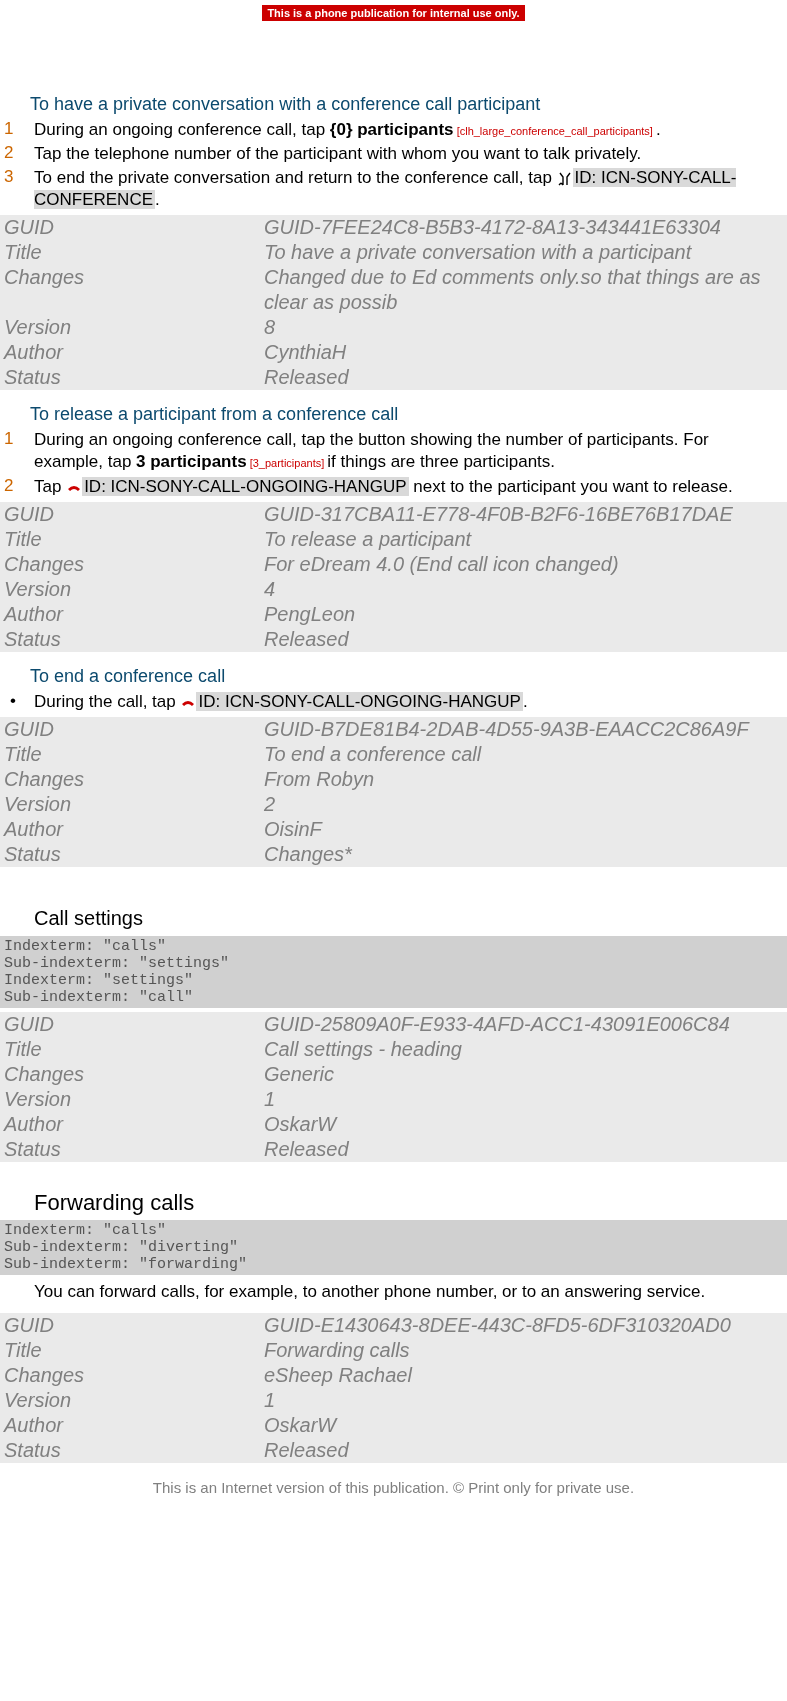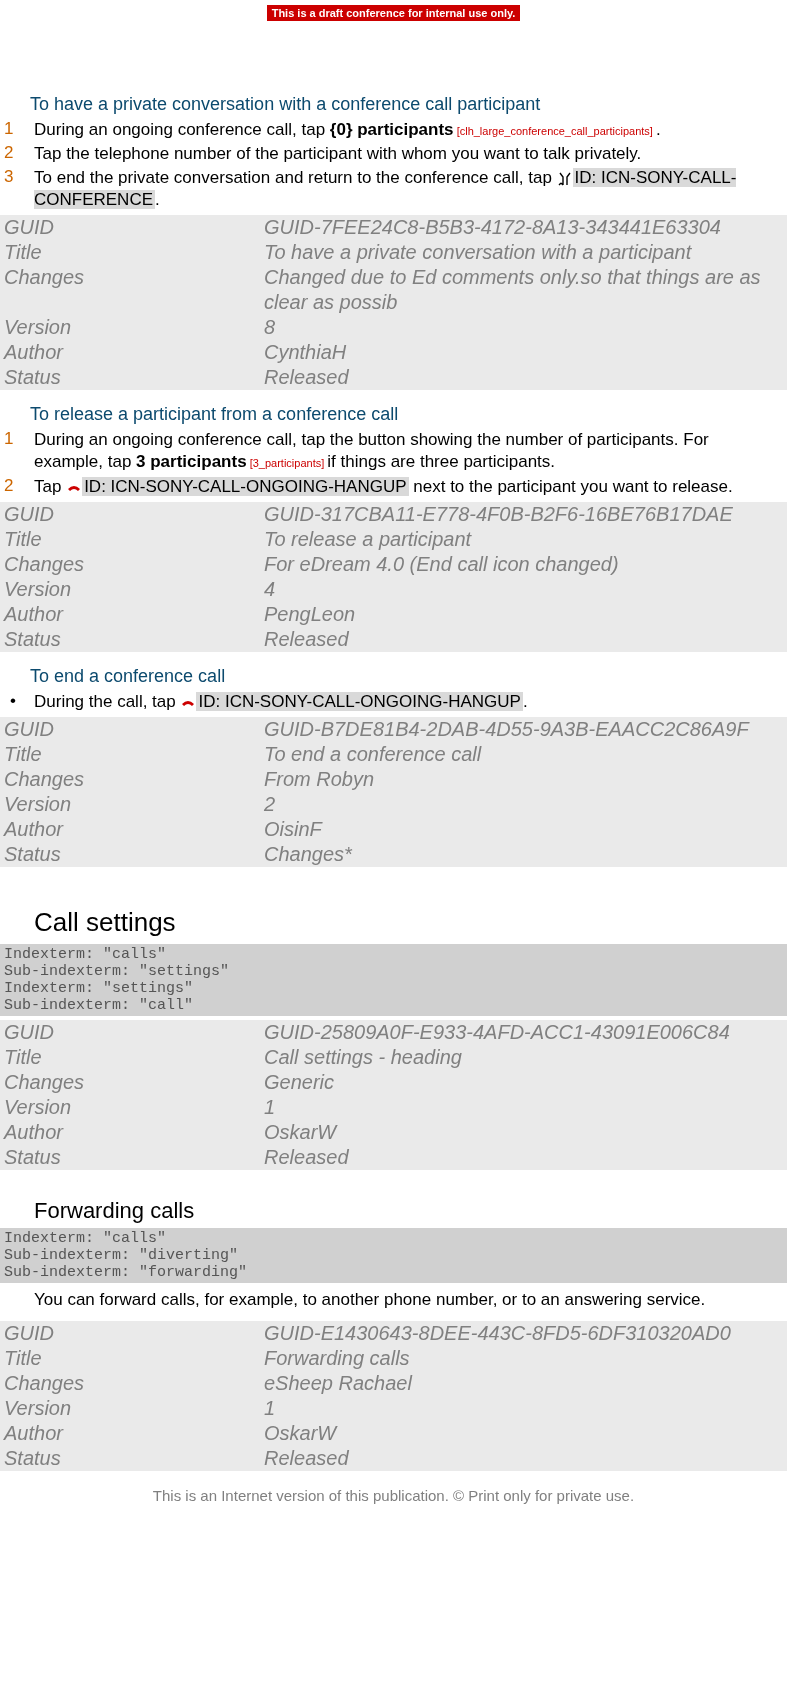--- a/index.html
+++ b/index.html
@@ -75,21 +75,21 @@
   .meta td:first-child { width: 260px; }
   .indexterm {
     background: #d0d0d0;
     font-family: "Courier New", monospace;
     font-size: 15px;
     color: #555;
     padding: 2px 4px;
     white-space: pre;
   }
   .section-h {
-    font-size: 26px;
+    font-size: 20px;
     font-weight: normal;
     color: #000;
     margin: 40px 0 6px 34px;
   }
   .sub-h {
     font-size: 22px;
     font-weight: normal;
     color: #000;
     margin: 28px 0 4px 34px;
   }
@@ -109,21 +109,21 @@
     color: #808080;
     font-size: 15px;
     margin-top: 16px;
   }
   svg.icon { vertical-align: middle; width: 16px; height: 16px; }
 </style>
 </head>
 <body>
 
 <div class="draft-banner">
-  <span>This is a draft conference for internal use only.</span>
+  <span>This is a phone publication for internal use only.</span>
 </div>
 
 <div class="page">
 
   <div class="block">
     <div class="h-blue">To have a private conversation with a conference call participant</div>
     <ul class="steps">
       <li>
         <div class="step-num">1</div>
         <div class="step-body">

